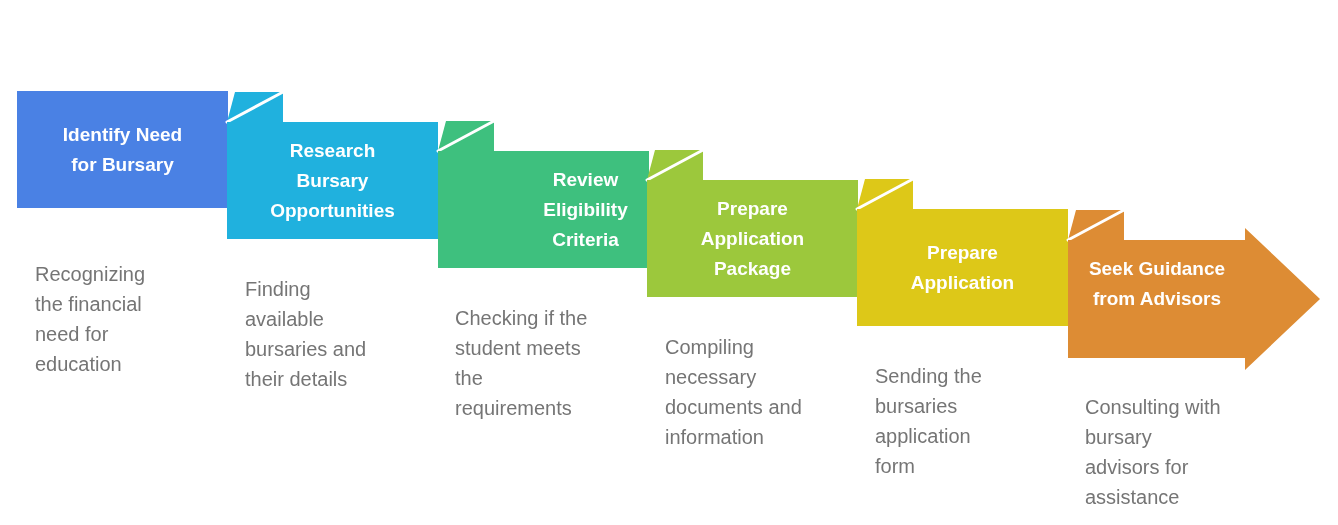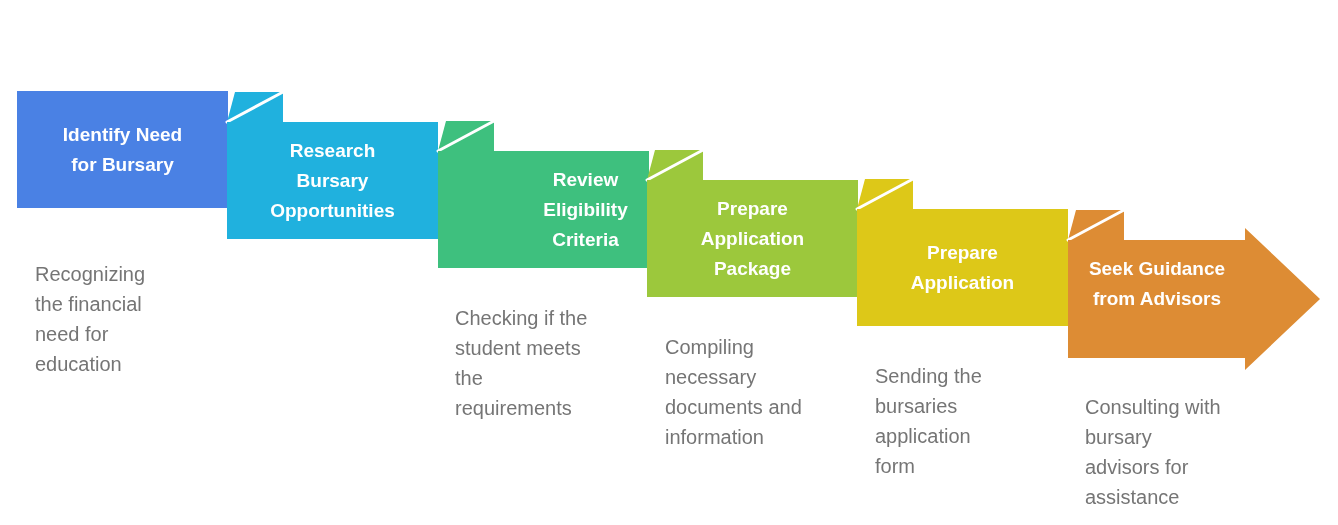--- a/index.html
+++ b/index.html
@@ -116,20 +116,24 @@
 Package</div>
   <div class="block-label" style="left:857px; top:209px;">Prepare
 Application</div>
   <div class="block-label" style="left:1068px; top:240px; width:178px; height:88px;">Seek Guidance
 from Advisors</div>
 
   <div class="step-desc" style="left:35px; top:243px;margin-top:16px;">Recognizing
 the financial
 need for
 education</div>
+  <div class="step-desc" style="left:245px; top:274px;">Finding
+available
+bursaries and
+their details</div>
   <div class="step-desc" style="left:455px; top:303px;">Checking if the
 student meets
 the
 requirements</div>
   <div class="step-desc" style="left:665px; top:332px;">Compiling
 necessary
 documents and
 information</div>
   <div class="step-desc" style="left:875px; top:361px;">Sending the
 bursaries

